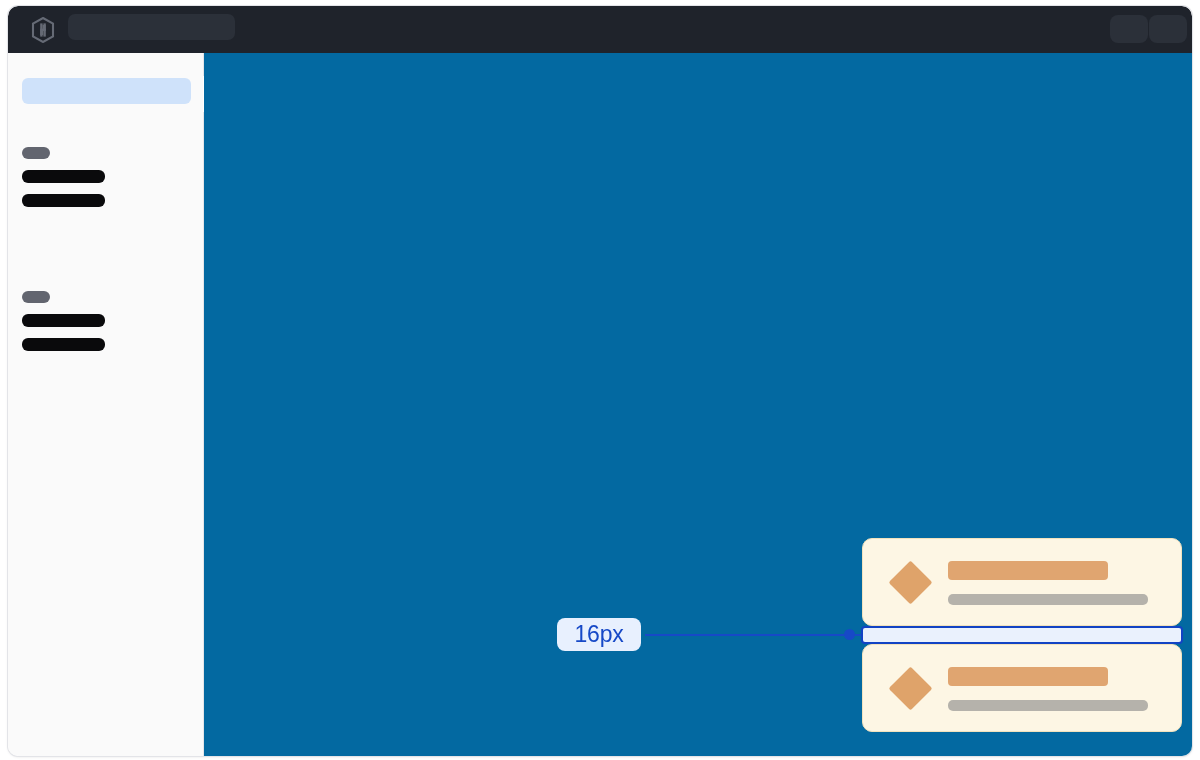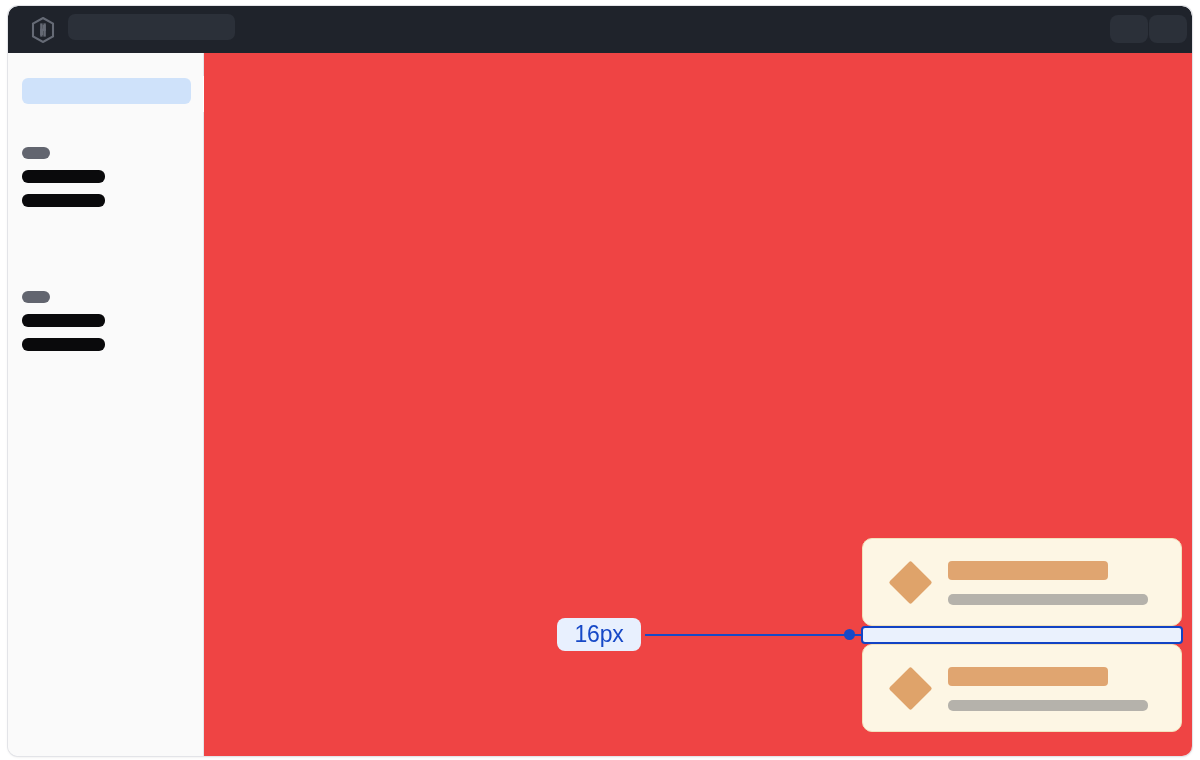--- a/index.html
+++ b/index.html
@@ -137,21 +137,21 @@
   .group-bar-1 { margin-top: 11px; }
   .group-bar-2 { margin-top: 11px; }
 
   
   #main-canvas {
     position: absolute;
     left: 196px;
     top: 0;
     width: 988px;
     height: 703px;
-    background: #ef4444;
+    background: #0369a1;
   }
 
   
   .content-card {
     position: absolute;
     left: 658px;
     width: 320px;
     height: 88px;
     background: #fdf6e4;
     border: 1px solid #f2e2bd;

